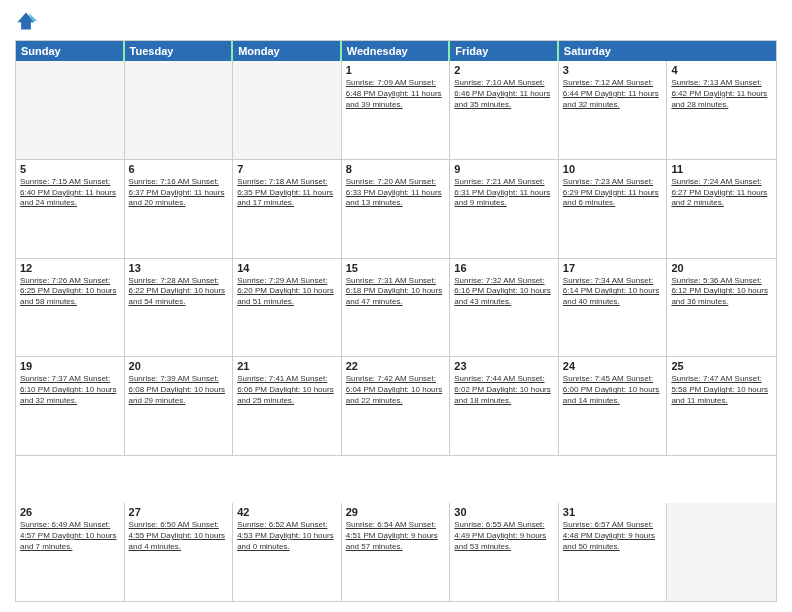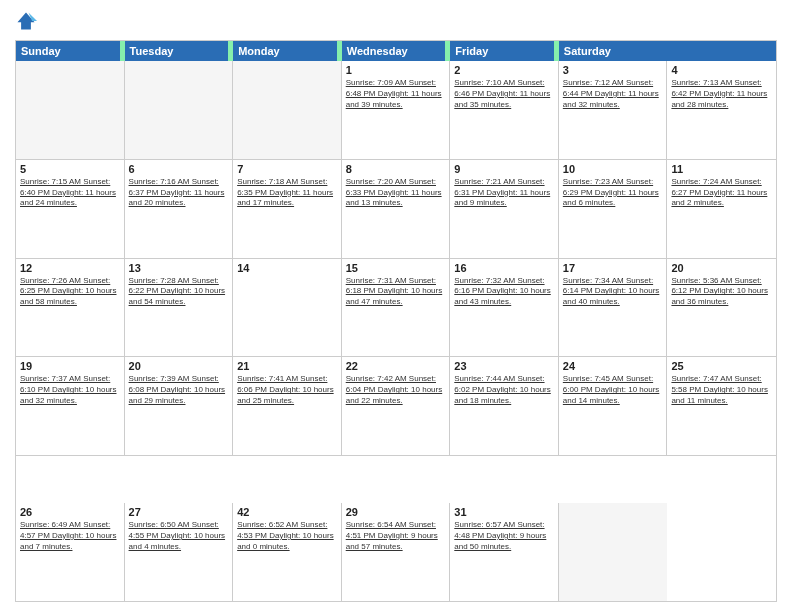--- a/index.html
+++ b/index.html
@@ -49,21 +49,21 @@
     .cal-header {
       display: grid;
       grid-template-columns: repeat(7, 1fr);
       background: #2a6db5;
     }
     .cal-header-cell {
       color: #fff;
       font-weight: bold;
       font-size: 11px;
       padding: 4px 5px;
-      border-right: 5px solid #86efac;
+      border-right: 2px solid #86efac;
       text-align: left;
     }
     .cal-header-cell:last-child { border-right: none; }
     .cal-body {
       flex: 1;
       display: flex;
       flex-direction: column;
     }
     .cal-row {
       display: grid;
@@ -228,20 +228,24 @@
           </div>
           <div class="cal-cell">
             <div class="day-num">13</div>
             <div class="day-info">Sunrise: 7:28 AM
 Sunset: 6:22 PM
 Daylight: 10 hours
 and 54 minutes.</div>
           </div>
           <div class="cal-cell">
             <div class="day-num">14</div>
+            <div class="day-info">Sunrise: 7:29 AM
+Sunset: 6:20 PM
+Daylight: 10 hours
+and 51 minutes.</div>
           </div>
           <div class="cal-cell">
             <div class="day-num">15</div>
             <div class="day-info">Sunrise: 7:31 AM
 Sunset: 6:18 PM
 Daylight: 10 hours
 and 47 minutes.</div>
           </div>
           <div class="cal-cell">
             <div class="day-num">16</div>
@@ -339,20 +343,27 @@
 and 0 minutes.</div>
           </div>
           <div class="cal-cell">
             <div class="day-num">29</div>
             <div class="day-info">Sunrise: 6:54 AM
 Sunset: 4:51 PM
 Daylight: 9 hours
 and 57 minutes.</div>
           </div>
           <div class="cal-cell">
+            <div class="day-num">30</div>
+            <div class="day-info">Sunrise: 6:55 AM
+Sunset: 4:49 PM
+Daylight: 9 hours
+and 53 minutes.</div>
+          </div>
+          <div class="cal-cell">
             <div class="day-num">31</div>
             <div class="day-info">Sunrise: 6:57 AM
 Sunset: 4:48 PM
 Daylight: 9 hours
 and 50 minutes.</div>
           </div>
           <div class="cal-cell empty"></div>
         </div>
       </div>
   </div>

